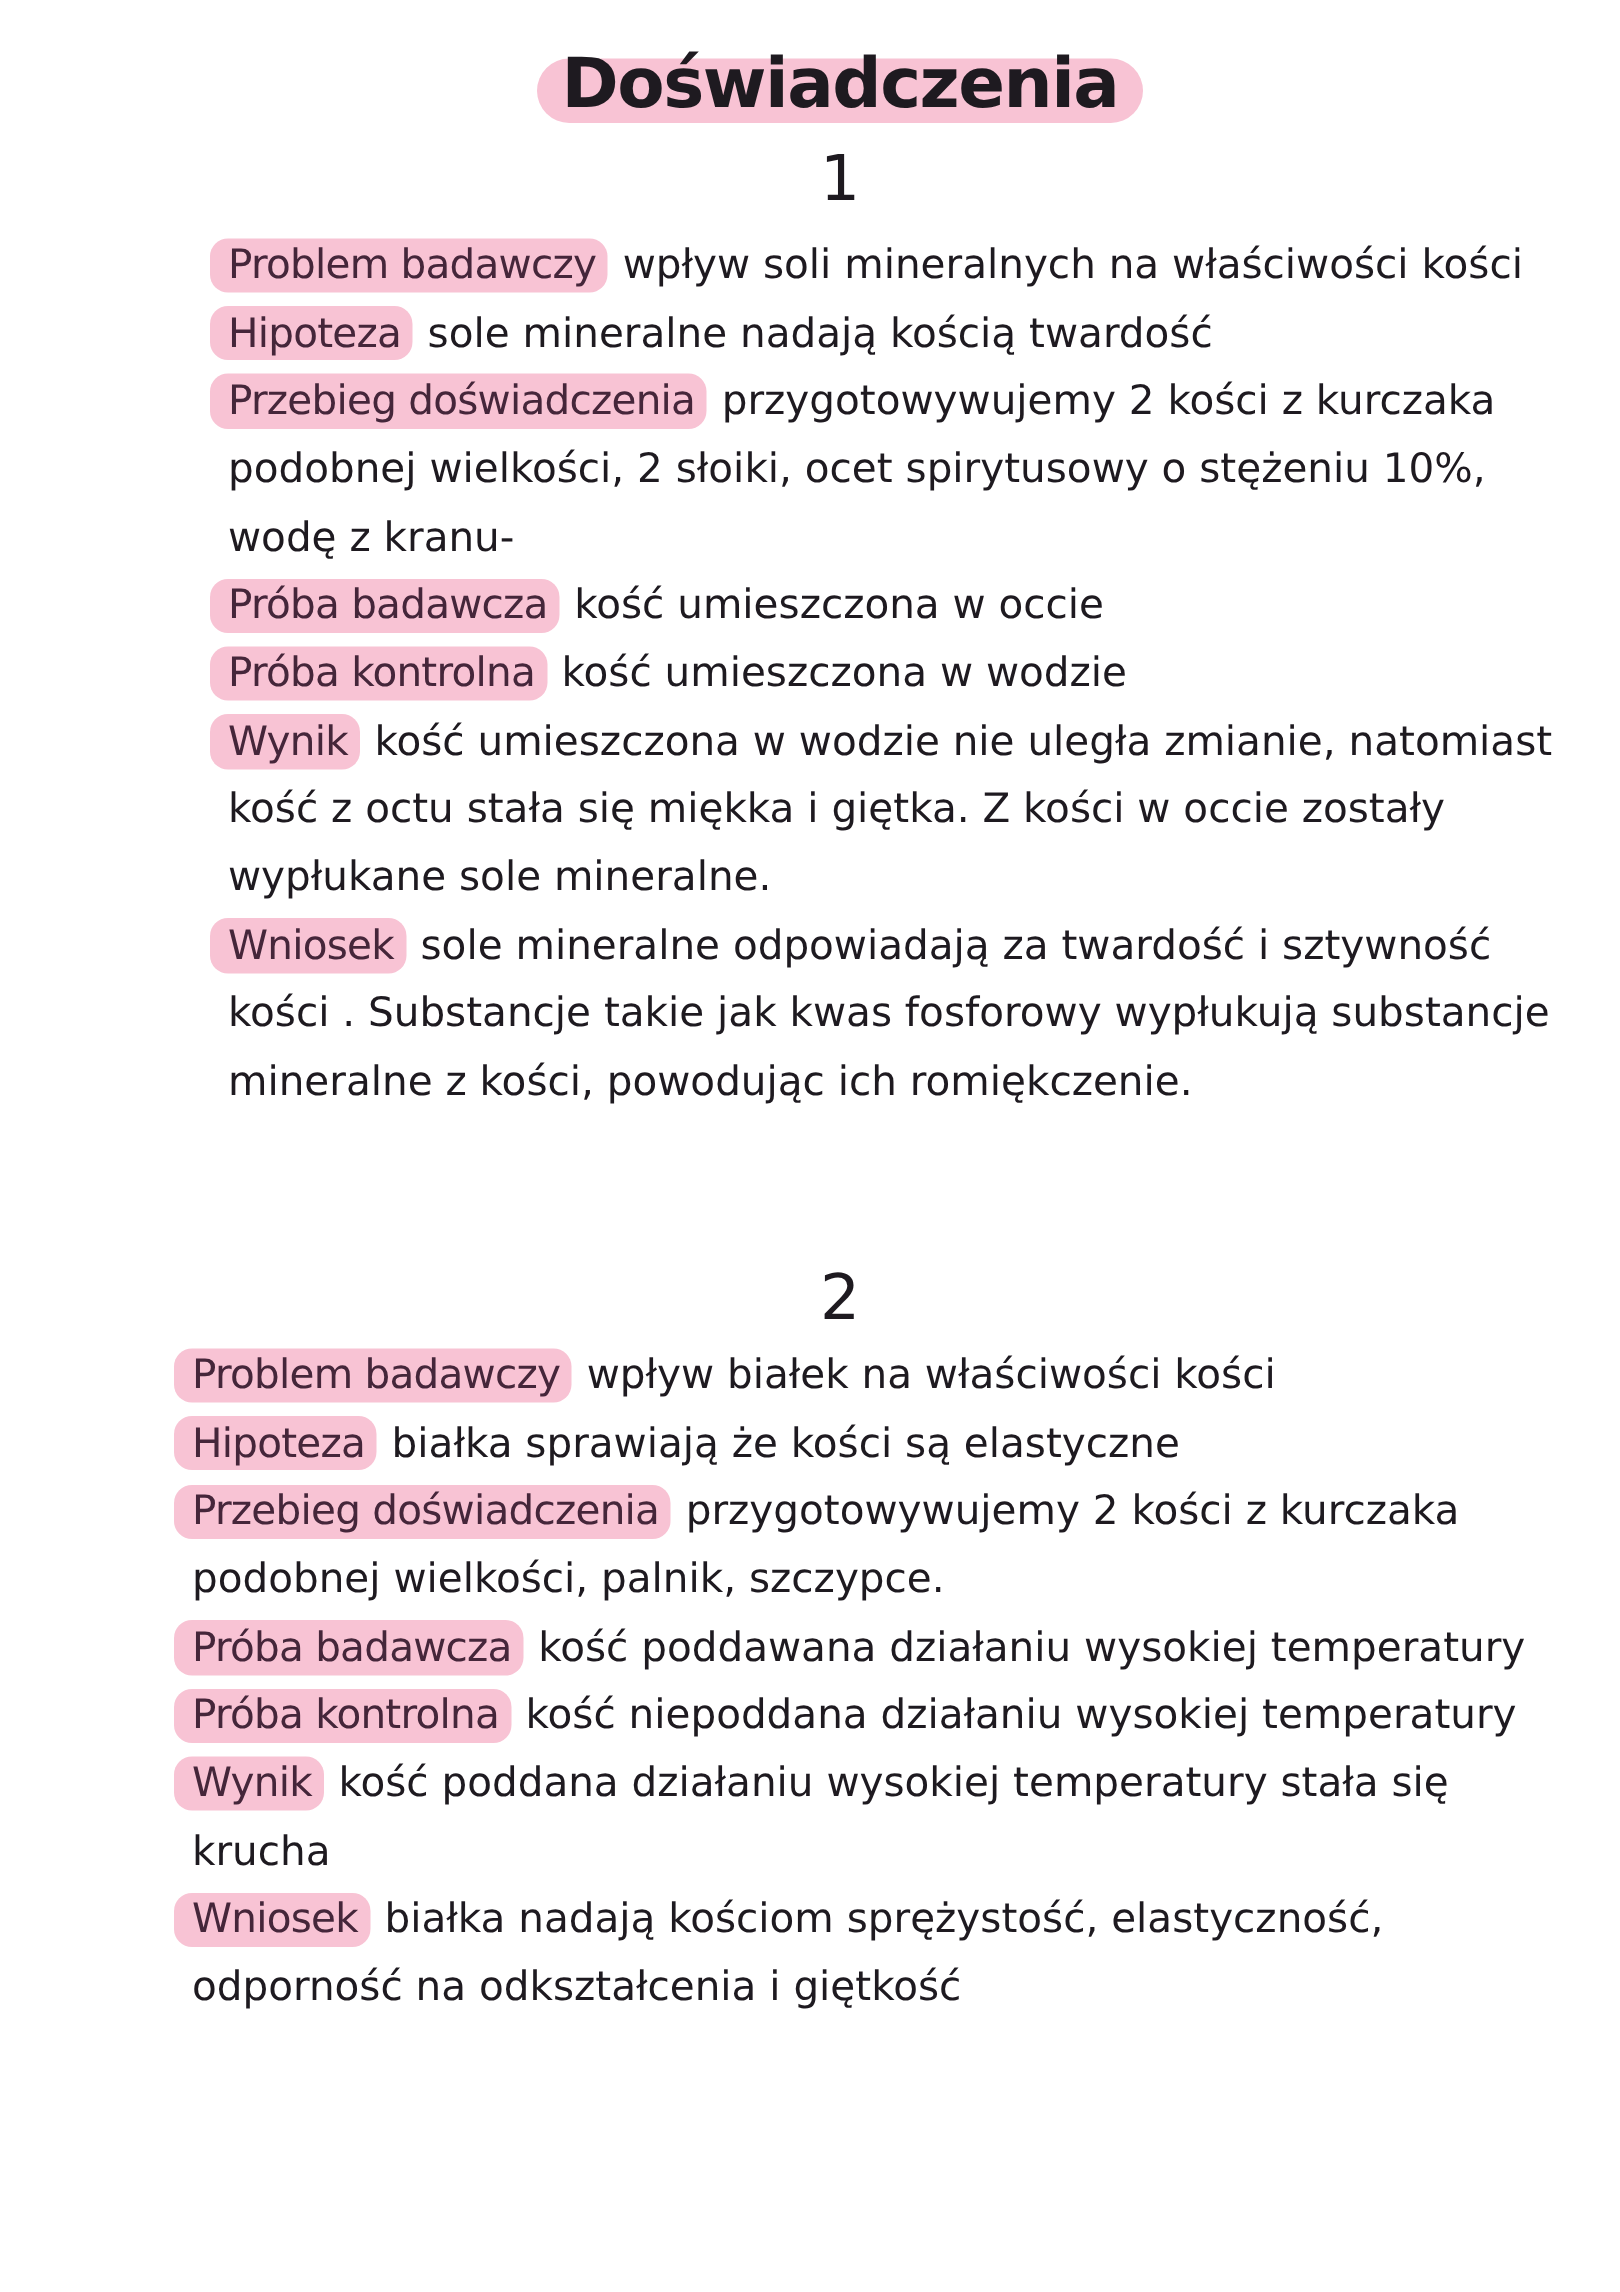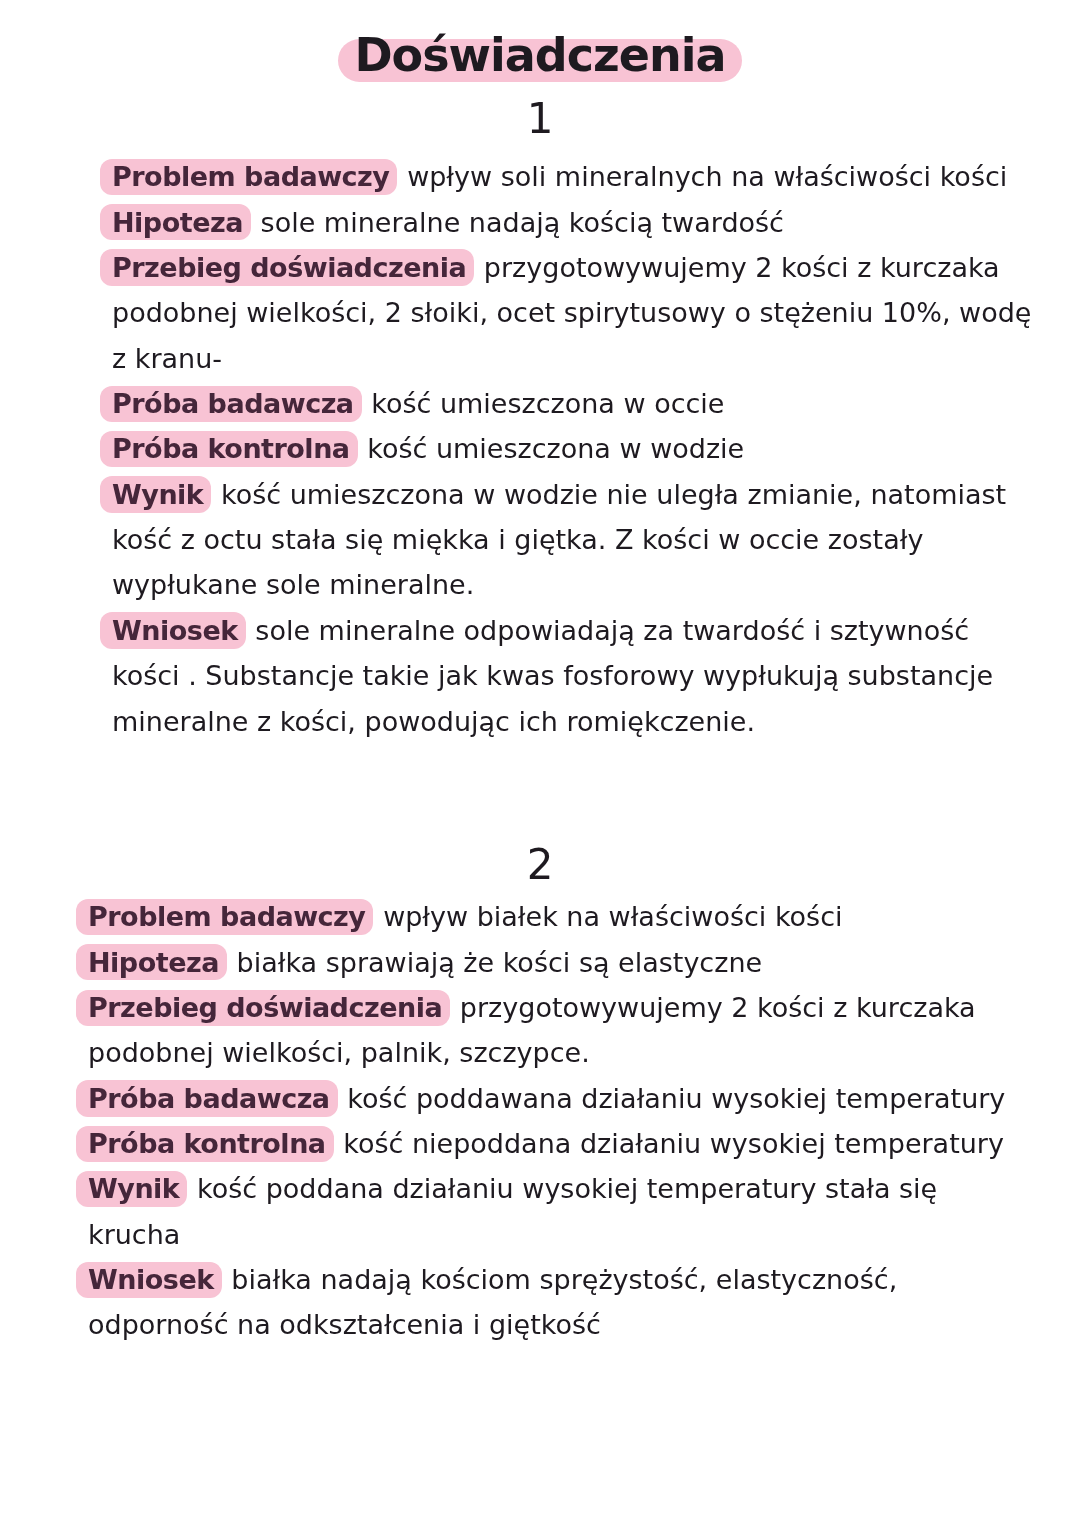--- a/index.html
+++ b/index.html
@@ -13,20 +13,21 @@
   body{
     width:1080px; height:1528px;
     font-family:"DejaVu Sans", sans-serif;
     color:var(--txt);
     overflow:hidden;
   }
   .page{
     width:1080px; height:1376px;
     padding-top:26px;
     position:relative;
+    padding-left:40px;
   }
   .title{
     text-align:center;
     font-size:46px;
     font-weight:bold;
     letter-spacing:-1px;
     line-height:1.3;
   }
   .hl{
     position:relative;
@@ -50,21 +51,21 @@
     margin-top:8px;
     margin-bottom:10px;
   }
   .entries{ font-size:27px; line-height:1.68; }
   .section-1 .entries{ padding-left:112px; padding-right:42px; }
   .section-2 .entries{ padding-left:88px;  padding-right:58px; }
   .section-2{ margin-top:96px; }
   .section-2 .section-number{ margin-bottom:4px; }
   .entry{ margin:0; }
   .kw{
-    font-weight:bold;
+    font-weight:normal;
     color:var(--kw);
     letter-spacing:-0.5px;
   }
   .kw::before{
     top:10%; bottom:10%;
     left:-12px; right:-8px;
     border-radius:12px;
   }
   .body-text{ color:var(--txt); }
 </style>

